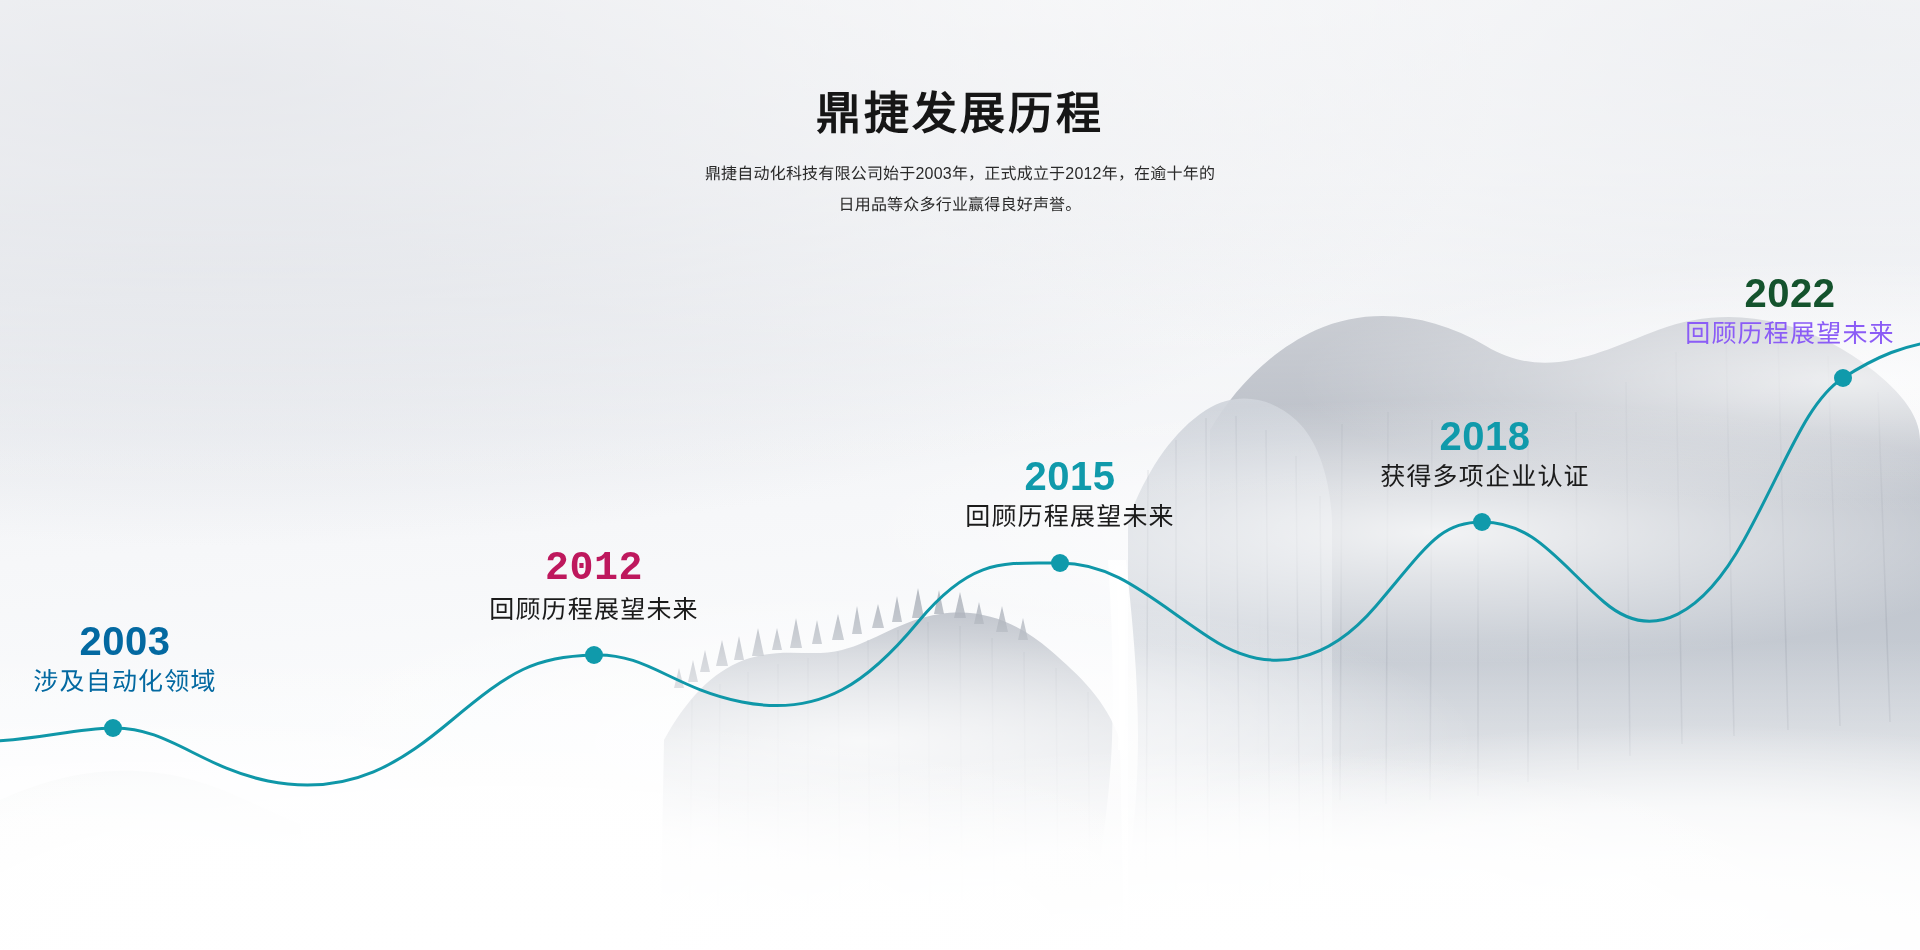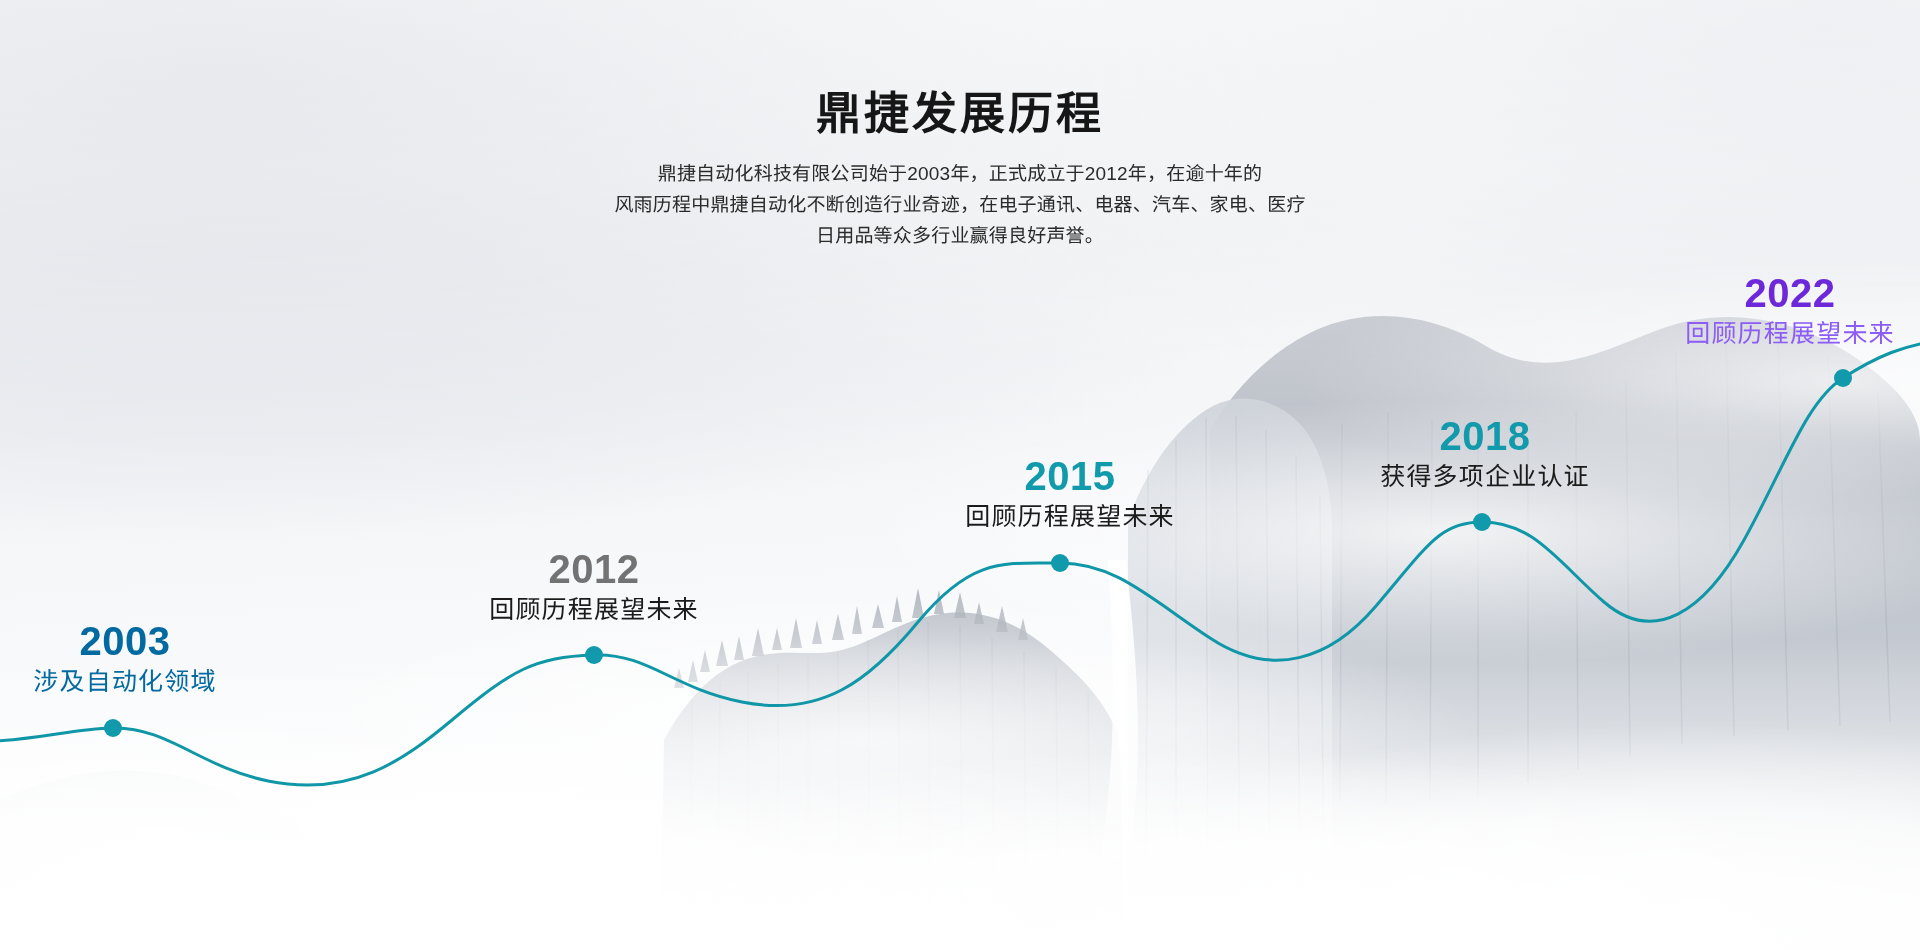--- a/index.html
+++ b/index.html
@@ -79,21 +79,21 @@
     margin: 0;
     font-size: 45px;
     font-weight: 700;
     letter-spacing: 3px;
     color: #161616;
     line-height: 1.16;
   }
   .page-subtitle {
     margin: 18px auto 11px;
     width: 840px;
-    font-size: 19px;
+    font-size: 16px;
     line-height: 31px;
     color: #2a2a2a;
     letter-spacing: 0.2px;
   }
   .page-subtitle span { display: block; }
 
   
   .timeline {
     position: absolute;
     inset: 0;
@@ -243,21 +243,20 @@
     </svg>
   </div>
 
   <div class="bg-layer bg-fog"></div>
   <div class="bg-layer bg-topwash"></div>
 
   <div class="header">
     <h1 class="page-title">鼎捷发展历程</h1>
     <p class="page-subtitle">
       <span>鼎捷自动化科技有限公司始于2003年，正式成立于2012年，在逾十年的</span>
-      <span>风雨历程中鼎捷自动化不断创造行业奇迹，在电子通讯、电器、汽车、家电、医疗</span>
       <span>日用品等众多行业赢得良好声誉。</span>
     </p>
   </div>
 
   <div class="timeline">
     <svg id="curve-svg" width="1920" height="950" viewBox="0 0 1920 950" xmlns="http://www.w3.org/2000/svg">
       <path id="curve-path" fill="none" stroke-linecap="round" d="M -20 742 C 40 740, 70 729, 113 728 C 168 727, 200 767, 268 781 C 352 798, 404 760, 452 720 C 512 670, 534 657, 594 655 C 648 653, 672 688, 742 702 C 822 718, 870 680, 918 622 C 972 557, 1004 563, 1060 563 C 1116 563, 1152 600, 1210 638 C 1272 679, 1330 660, 1376 606 C 1428 545, 1440 522, 1482 522 C 1534 522, 1558 562, 1604 602 C 1654 645, 1704 612, 1744 540 C 1786 464, 1806 402, 1843 378 C 1880 354, 1906 346, 1930 342" stroke="#0f97a8" stroke-width="3"></path>
       <g id="curve-dots">
           <circle cx="113" cy="728" r="9" fill="#109aab"></circle>
           <circle cx="594" cy="655" r="9" fill="#109aab"></circle>
@@ -266,31 +265,31 @@
           <circle cx="1843" cy="378" r="9" fill="#109aab"></circle>
         </g>
     </svg>
 
     <div id="milestone-host">
         <div class="milestone" style="left: 125px; top: 620px;">
           <div class="year" style="color: #0369a1;">2003</div>
           <div class="desc" style="color: #0369a1;">涉及自动化领域</div>
         </div>
         <div class="milestone" style="left: 594px; top: 548px;">
-          <div class="year" style="color: #737373;">2012</div>
+          <div class="year" style="color: #be185d; font-family: Liberation Mono, monospace;">2012</div>
           <div class="desc" style="color: rgb(27, 27, 27);">回顾历程展望未来</div>
         </div>
         <div class="milestone" style="left: 1070px; top: 455px;">
           <div class="year" style="color: rgb(16, 154, 171);">2015</div>
           <div class="desc" style="color: rgb(27, 27, 27);">回顾历程展望未来</div>
         </div>
         <div class="milestone" style="left: 1485px; top: 415px;">
           <div class="year" style="color: rgb(16, 154, 171); text-align: center;">2018</div>
           <div class="desc" style="color: rgb(27, 27, 27);">获得多项企业认证</div>
         </div>
         <div class="milestone" style="left: 1790px; top: 272px;">
-          <div class="year" style="color: #6d28d9;">2022</div>
+          <div class="year" style="color: #14532d;">2022</div>
           <div class="desc" style="color: #8b5cf6;">回顾历程展望未来</div>
         </div>
       </div>
   </div>
 
 </div>
 
 </body></html>

